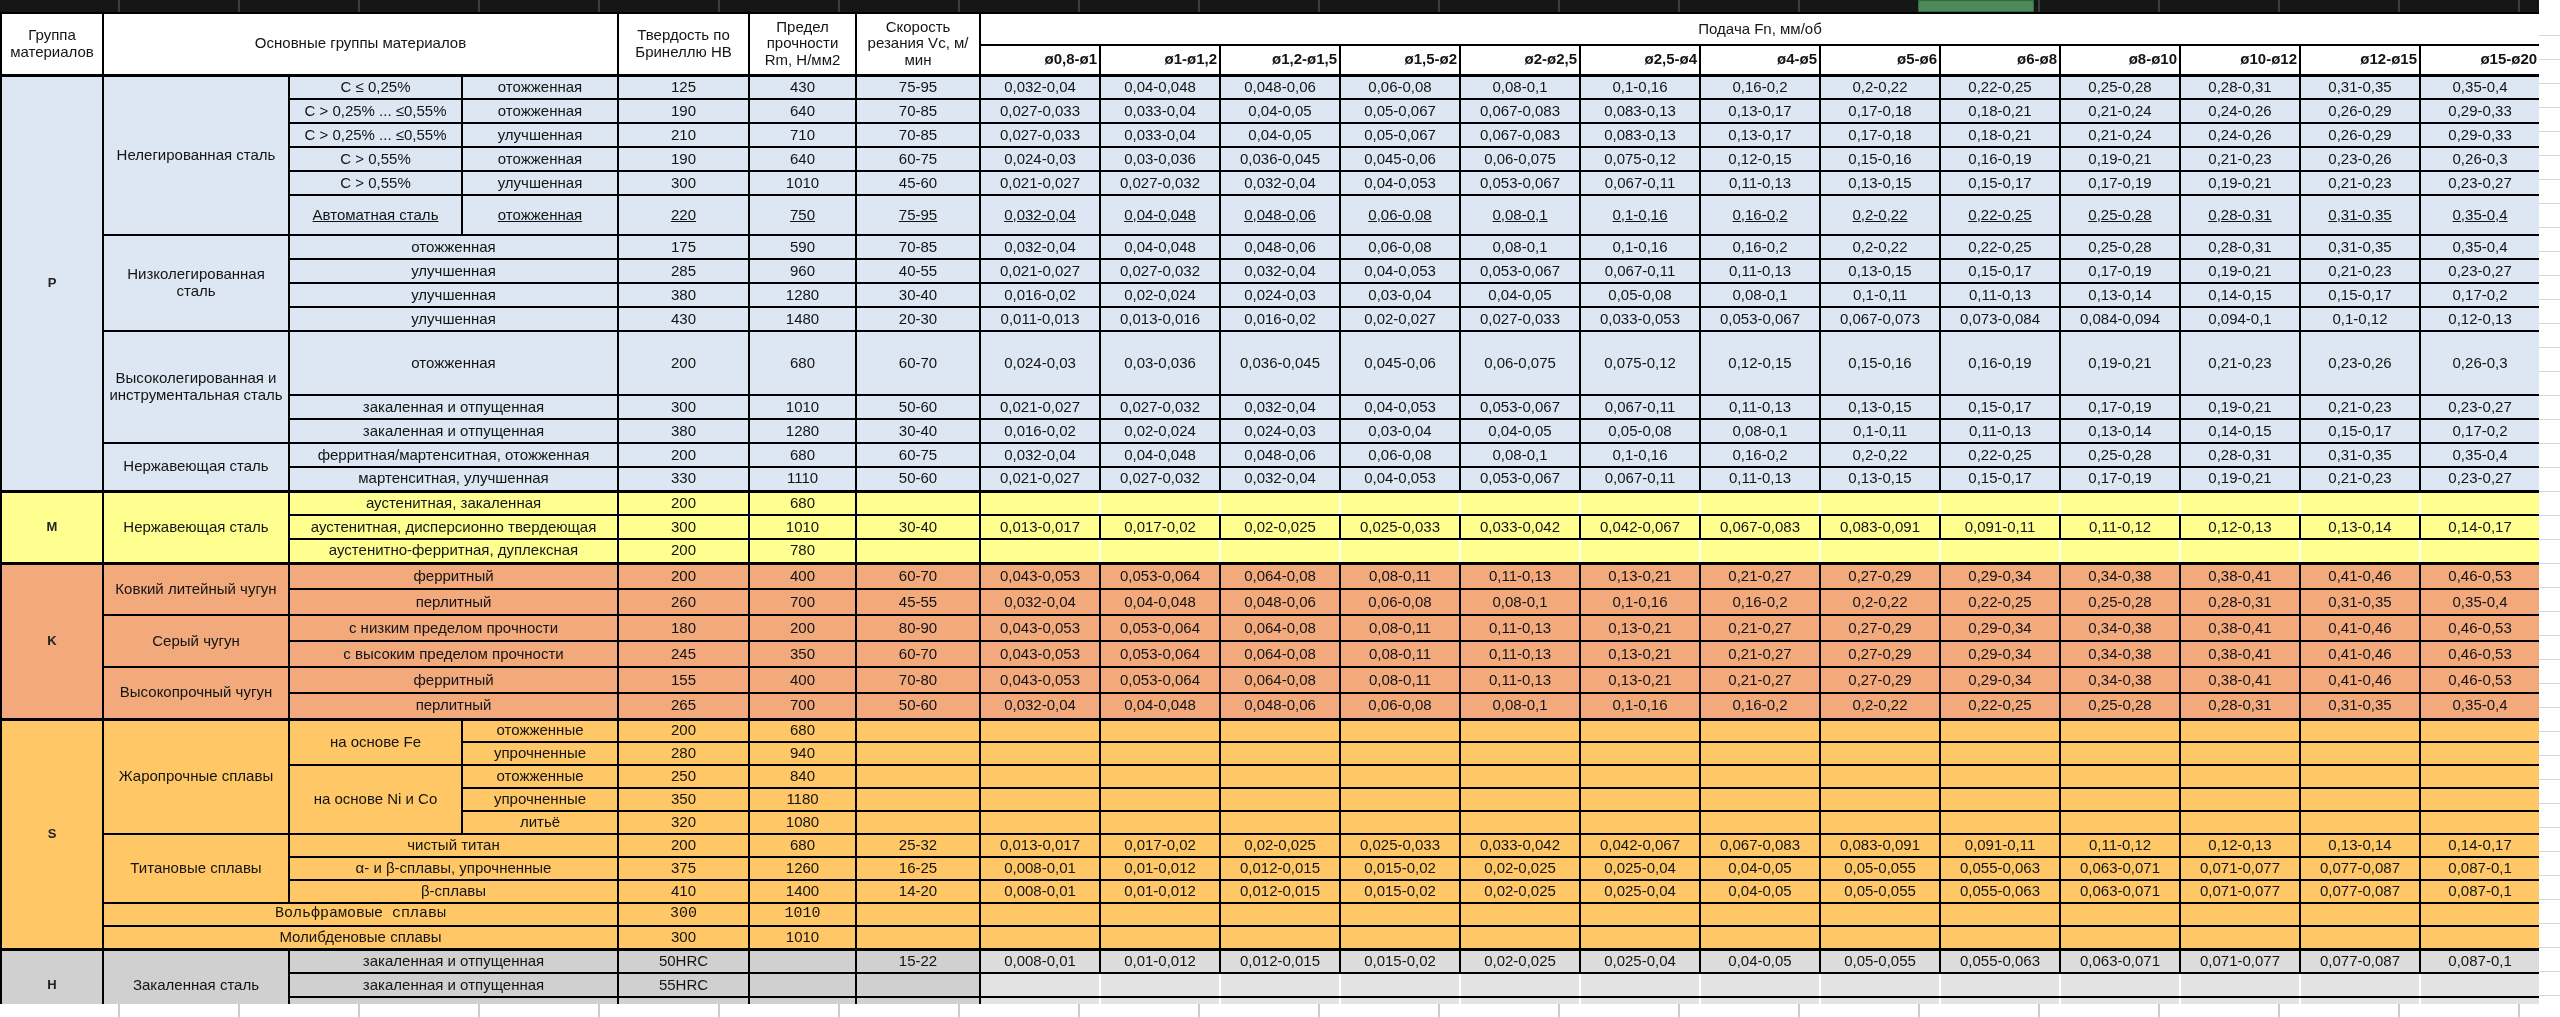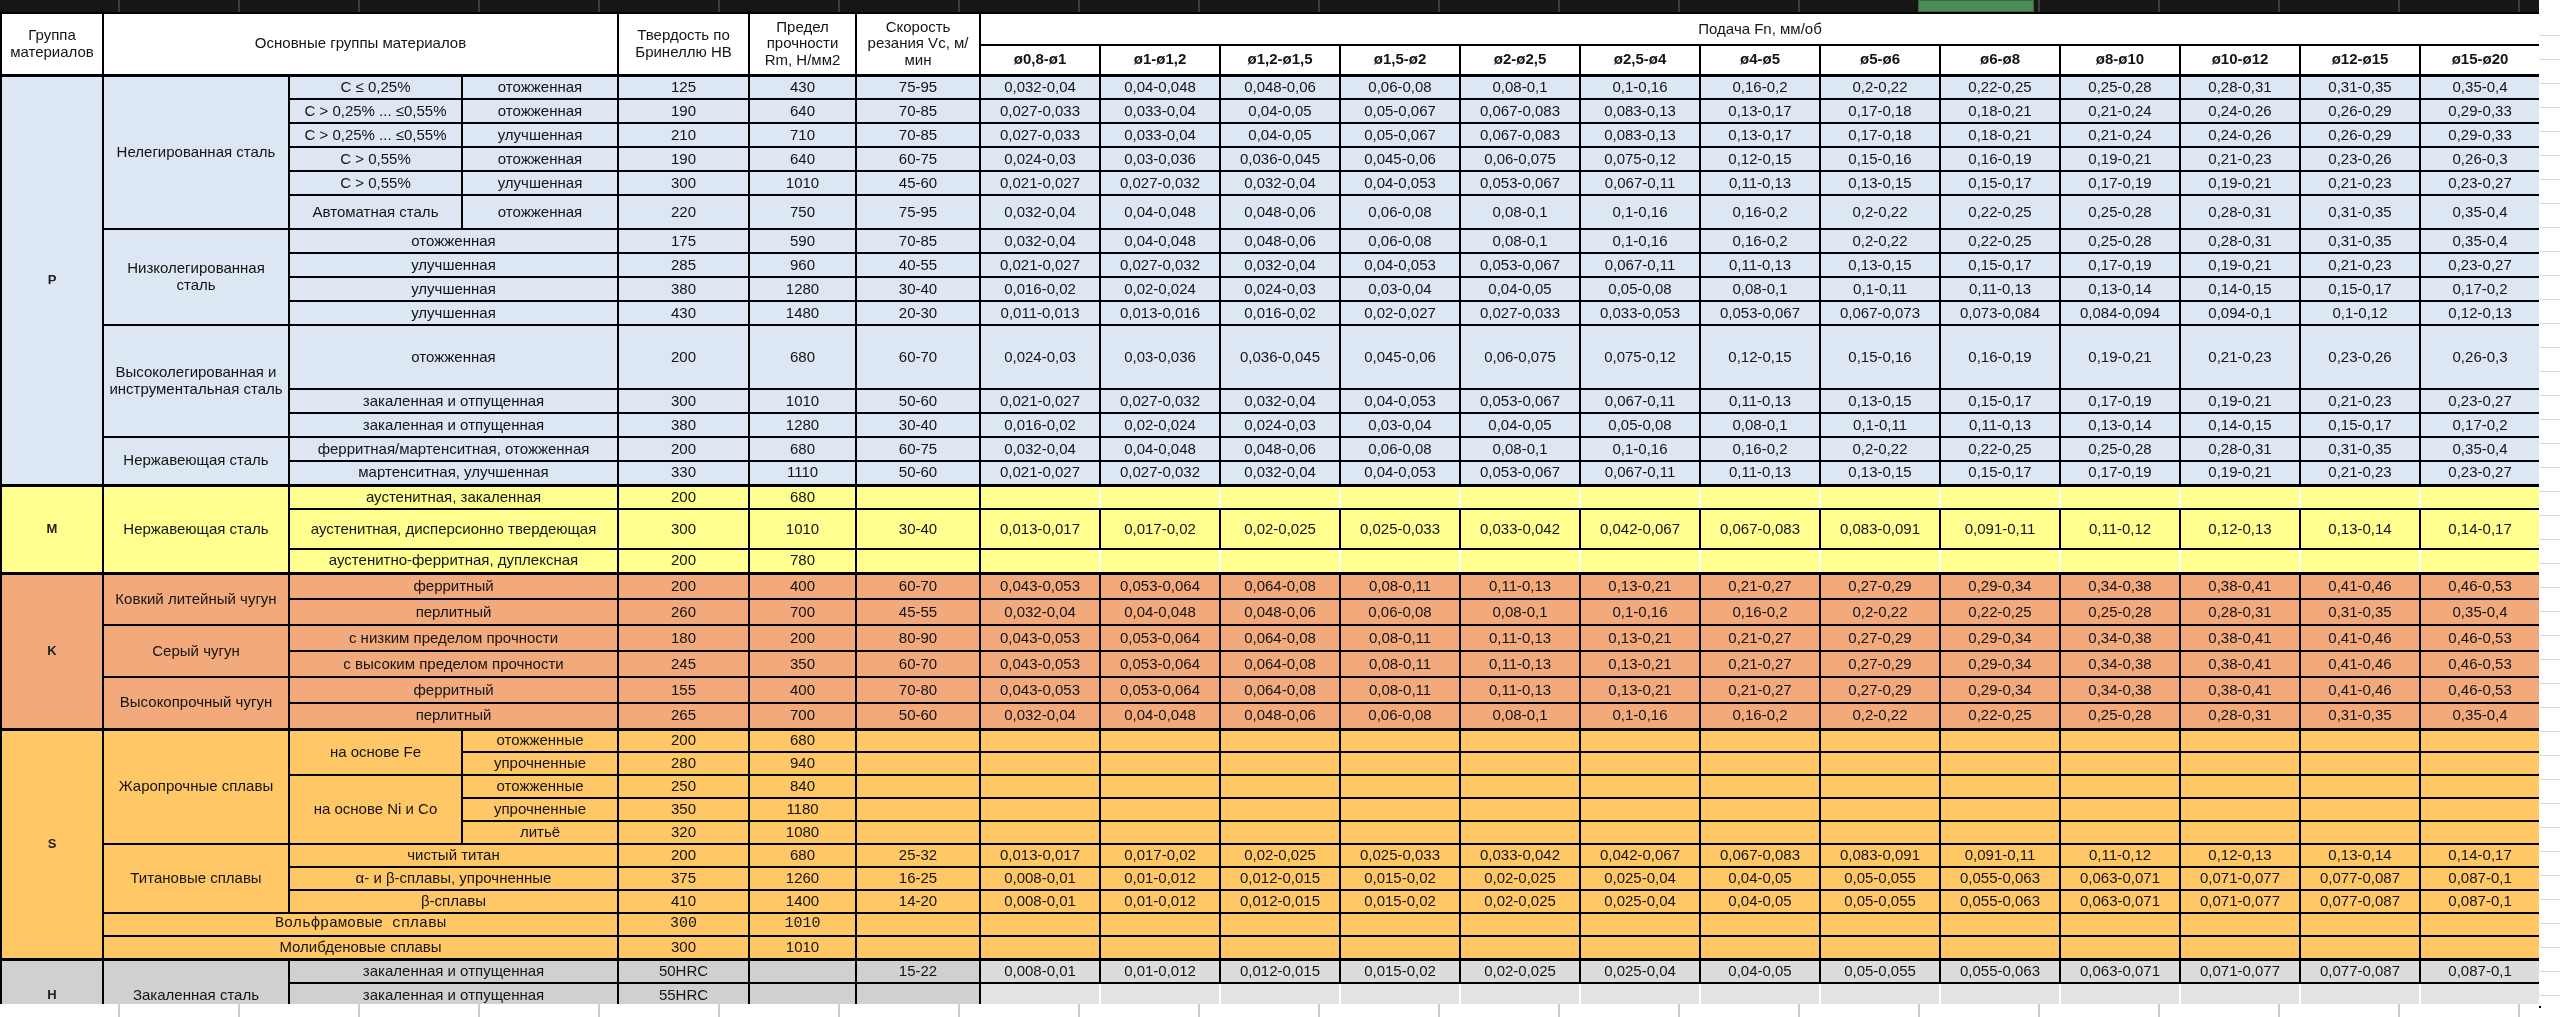--- a/index.html
+++ b/index.html
@@ -5,21 +5,21 @@
   html,body{margin:0;padding:0;background:#fff;}
   .screen{position:relative;width:2560px;height:1017px;background:#fff;overflow:hidden;
           font-family:"Liberation Sans",sans-serif;color:#141414;}
   .topbar{position:absolute;top:0;left:0;width:2539px;height:12px;background:#161616;
           background-image:repeating-linear-gradient(90deg,#161616 0 118px,#3d3d3d 118px 120px);}
   .topbar-sel{position:absolute;top:0;left:1918px;width:116px;height:12px;background:#4c8a5a;border:1px solid #2e6b3f;box-sizing:border-box;}
   table.main{position:absolute;top:12px;left:0;width:2539px;border-collapse:collapse;table-layout:fixed;}
   td,th{border:2px solid #000;overflow:hidden;text-align:center;vertical-align:middle;
         padding:0 2px;font-size:15px;line-height:1.12;box-sizing:border-box;}
   thead th{background:#fff;font-weight:400;height:32px;}
-  thead tr.diams th{height:30px;font-weight:700;border-bottom-width:3px;}
+  thead tr.diams th{height:30px;font-weight:700;border-bottom-width:3px;text-align:right;}
   th.feedh{font-weight:400;}
   tbody tr{height:24px;}
   td.lab{background:inherit;}
   td.num{white-space:nowrap;}
   td.glet{font-size:13px;font-weight:600;color:#222;}
   .g-p td{background:#DCE7F3;}
   .g-m td{background:#FFFF8F;border-radius:7px;}
   .g-k td{background:#F2A97C;}
   .g-s td{background:#FFC765;}
   .g-h td{background:#D0D0D0;}
@@ -184,21 +184,21 @@
           <td class="num feed">0,053-0,067</td>
           <td class="num feed">0,067-0,11</td>
           <td class="num feed">0,11-0,13</td>
           <td class="num feed">0,13-0,15</td>
           <td class="num feed">0,15-0,17</td>
           <td class="num feed">0,17-0,19</td>
           <td class="num feed">0,19-0,21</td>
           <td class="num feed">0,21-0,23</td>
           <td class="num feed">0,23-0,27</td>
         </tr>
-        <tr class="g-p" style="height: 34px;">
+        <tr class="g-p" style="height: 40px; text-decoration: underline;">
           <td class="lab">Автоматная сталь</td>
           <td class="lab">отожженная</td>
           <td class="num">220</td>
           <td class="num">750</td>
           <td class="num">75-95</td>
           <td class="num feed">0,032-0,04</td>
           <td class="num feed">0,04-0,048</td>
           <td class="num feed">0,048-0,06</td>
           <td class="num feed">0,06-0,08</td>
           <td class="num feed">0,08-0,1</td>
@@ -399,21 +399,21 @@
           <td class="num feed lg"></td>
           <td class="num feed lg"></td>
           <td class="num feed lg"></td>
           <td class="num feed lg"></td>
           <td class="num feed lg"></td>
           <td class="num feed lg"></td>
           <td class="num feed lg"></td>
           <td class="num feed lg"></td>
           <td class="num feed lg"></td>
         </tr>
-        <tr class="g-m" style="height: 40px;">
+        <tr class="g-m" style="height: 24px;">
           <td colspan="2" class="lab">аустенитная, дисперсионно твердеющая</td>
           <td class="num">300</td>
           <td class="num">1010</td>
           <td class="num">30-40</td>
           <td class="num feed">0,013-0,017</td>
           <td class="num feed">0,017-0,02</td>
           <td class="num feed">0,02-0,025</td>
           <td class="num feed">0,025-0,033</td>
           <td class="num feed">0,033-0,042</td>
           <td class="num feed">0,042-0,067</td>

